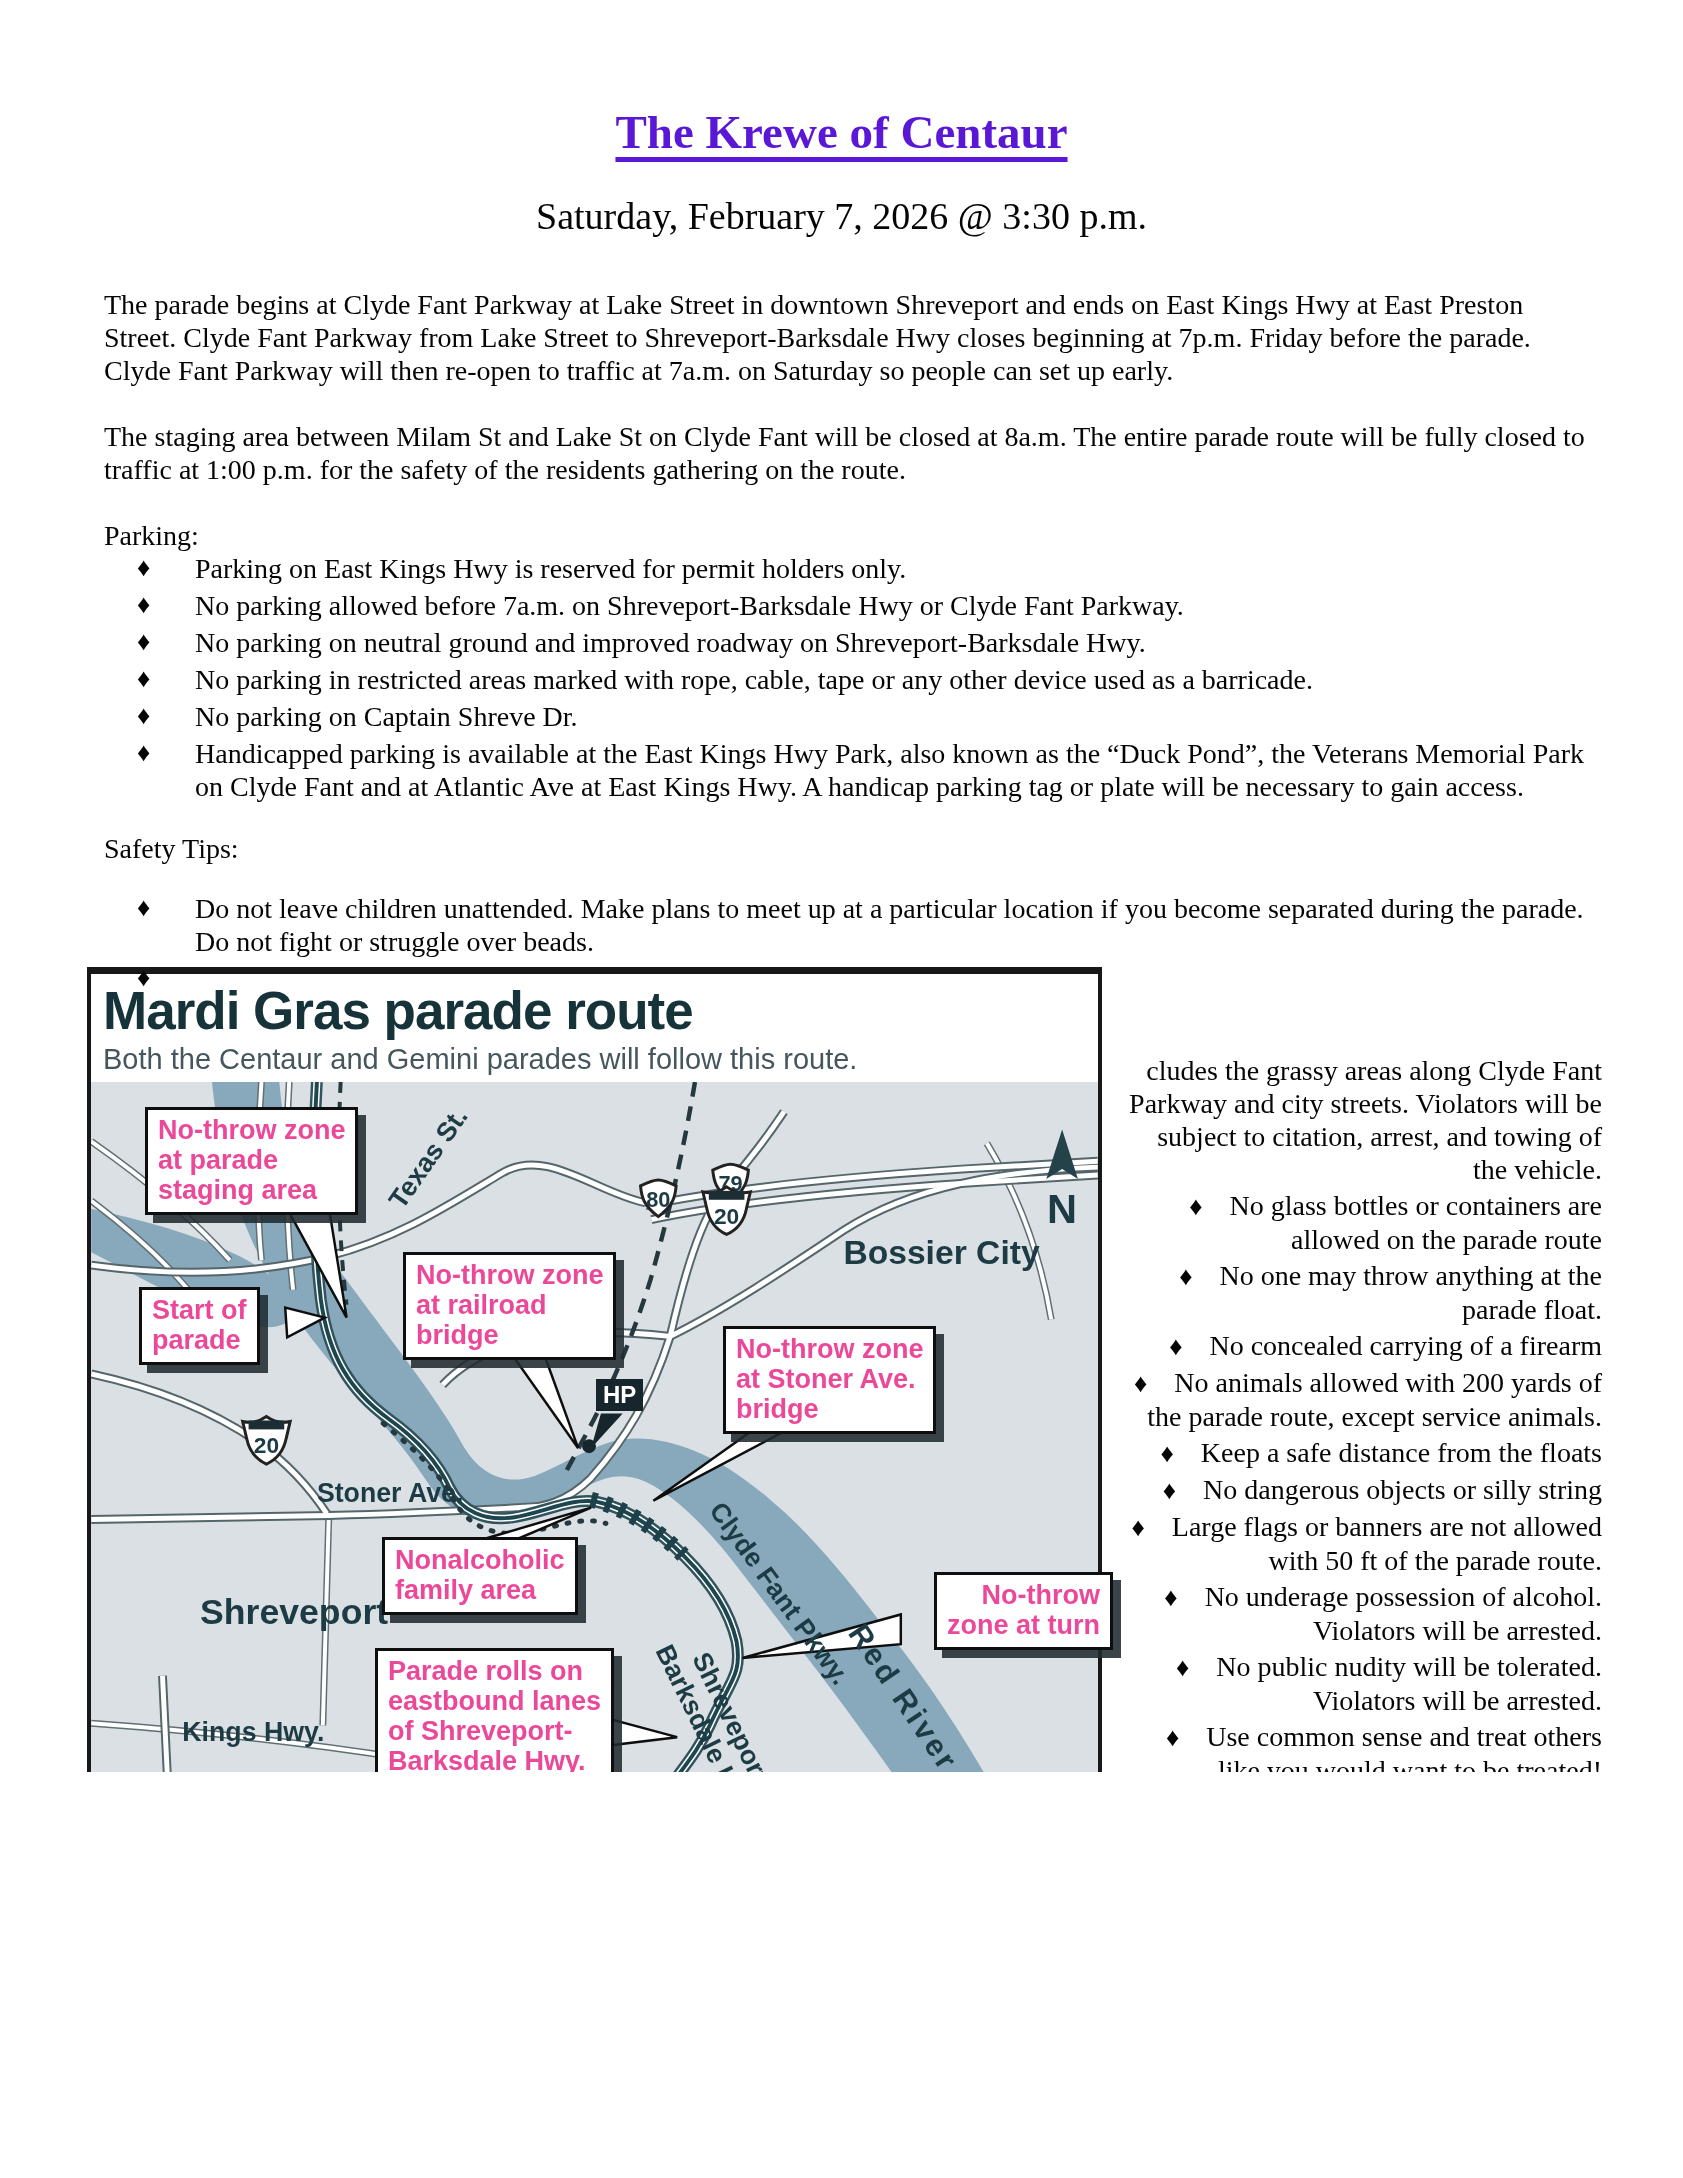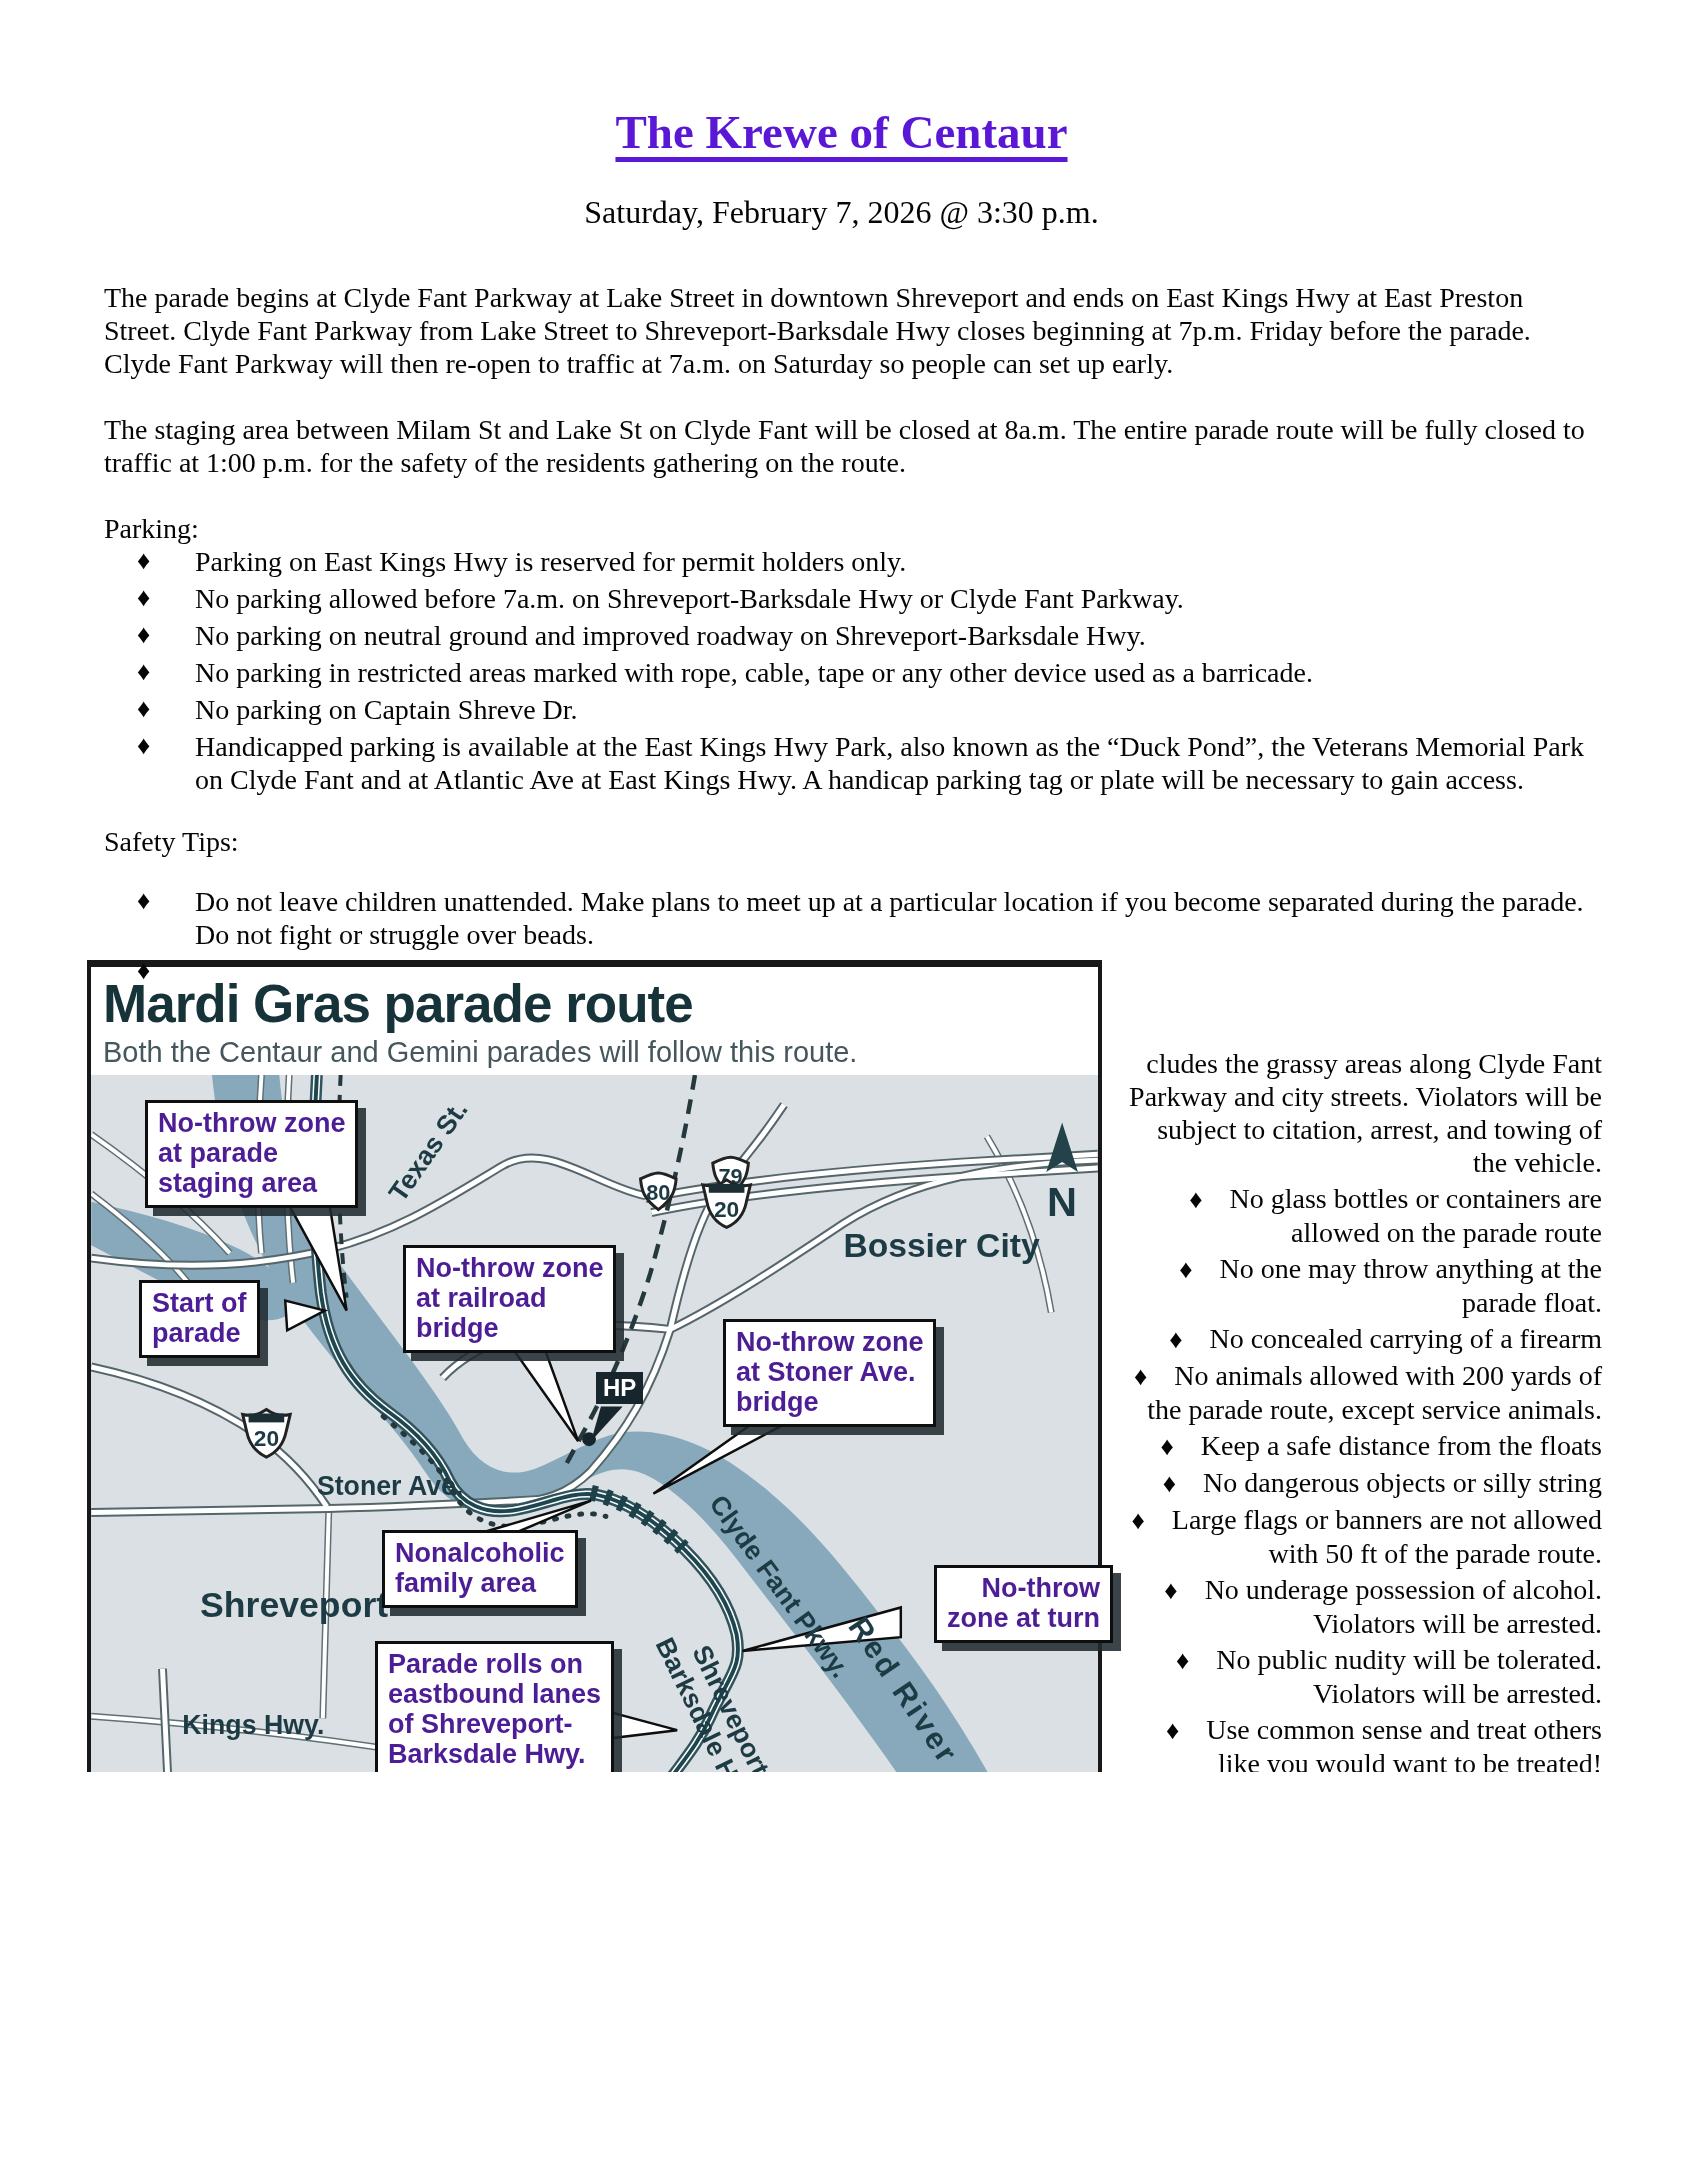--- a/index.html
+++ b/index.html
@@ -5,21 +5,21 @@
   :root{
     --purple:#5a17d6; --ink:#050505; --map-bg:#dbe0e4; --river:#87a9bb;
     --route:#1d4750; --casing:#5a6a70; --label:#1d3b44; --maptitle:#17333a;
   }
   *{margin:0;padding:0;box-sizing:border-box;}
   body{width:1683px;height:2178px;background:#fff;font-family:"Liberation Serif",serif;color:var(--ink);}
   .page{width:1683px;height:1772px;overflow:hidden;position:relative;background:#fff;}
   .content{padding:0 81px 0 104px;font-size:28px;line-height:33px;}
   .doc-title{padding-top:109px;text-align:center;font-size:47px;line-height:1;font-weight:700;color:var(--purple);}
   .doc-title span{text-decoration:underline;text-decoration-thickness:5px;text-underline-offset:9px;}
-  .date-line{text-align:center;font-size:32px;margin-top:38px;}
+  .date-line{text-align:center;font-size:38px;margin-top:38px;}
   .para1{margin-top:50px;}
   .para2{margin-top:33px;}
   .sect-heading{margin-top:33px;}
   .blist{list-style:none;margin-top:0;}
   .pb{position:relative;padding-left:91px;margin-bottom:4px;}
   .pb .dia{position:absolute;left:33px;top:-1px;font-size:26px;}
   .safety-head{margin-top:29px;}
   .sb1{margin-top:27px;}
   .wrap-row{display:flex;gap:22px;margin-left:-17px;margin-top:9px;align-items:flex-start;}
   .right-col{width:487px;padding-top:87px;font-size:28px;line-height:33px;text-align:right;}
@@ -27,21 +27,21 @@
   .rb{margin-bottom:3px;}
   .rb .dia{margin-right:27px;font-size:26px;}
   
   .map-fig{width:1015px;flex:0 0 1015px;border:4px solid #181818;border-top-width:7px;background:#fff;}
   .map-head{background:#fff;padding:8px 0 6px 12px;}
   .map-title{font:700 53px/57px "Liberation Sans",sans-serif;color:var(--maptitle);letter-spacing:-1px;}
   .map-sub{font:400 29px/34px "Liberation Sans",sans-serif;color:#45565c;margin-top:3px;}
   .map-canvas{position:relative;width:1007px;height:960px;background:var(--map-bg);}
   .map-canvas svg{position:absolute;left:0;top:0;}
   .co{position:absolute;background:#fff;border:3px solid #0e0e0e;box-shadow:8px 8px 0 rgba(32,42,48,.88);
-      padding:5px 10px 7px;font:700 27px/30px "Liberation Sans",sans-serif;color:#4c1d95;white-space:nowrap;}
+      padding:5px 10px 7px;font:700 27px/30px "Liberation Sans",sans-serif;color:#ec4899;white-space:nowrap;}
   .legend{position:absolute;display:flex;align-items:center;gap:15px;background:#fff;border:3px solid #0e0e0e;
       box-shadow:8px 8px 0 rgba(32,42,48,.88);padding:8px 14px;font:700 28px/30px "Liberation Sans",sans-serif;color:#10161a;}
   .hp-chip{background:#16262c;color:#fff;font:700 26px/26px "Liberation Sans",sans-serif;padding:5px 7px;}
   .hp-mark{position:absolute;background:#16262c;color:#fff;font:700 24px/24px "Liberation Sans",sans-serif;padding:4px 7px;}
   svg text{font-family:"Liberation Sans",sans-serif;fill:var(--label);}
 </style>
 </head>
 <body>
 
 <div class="page">

